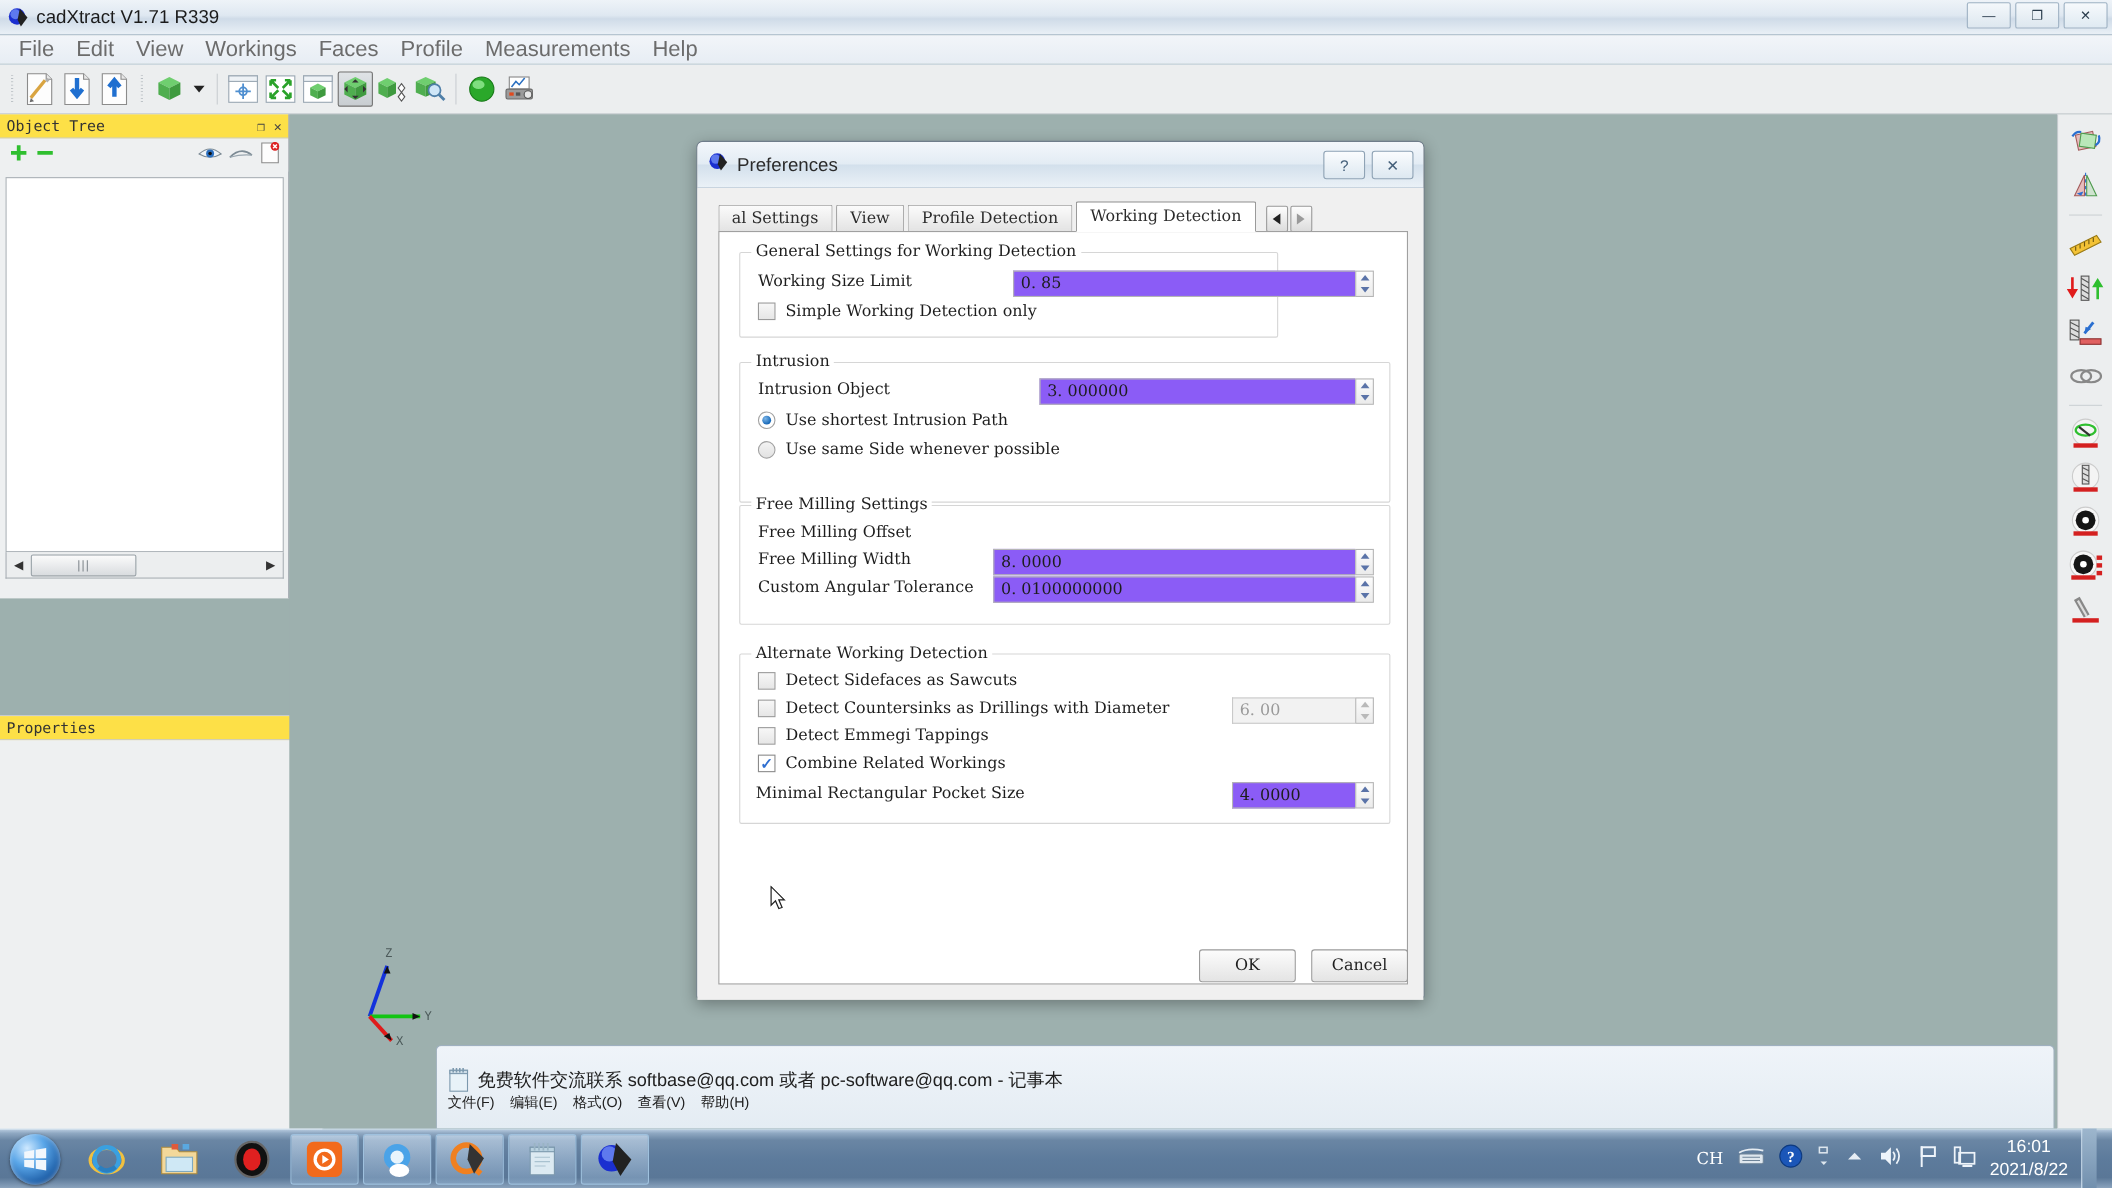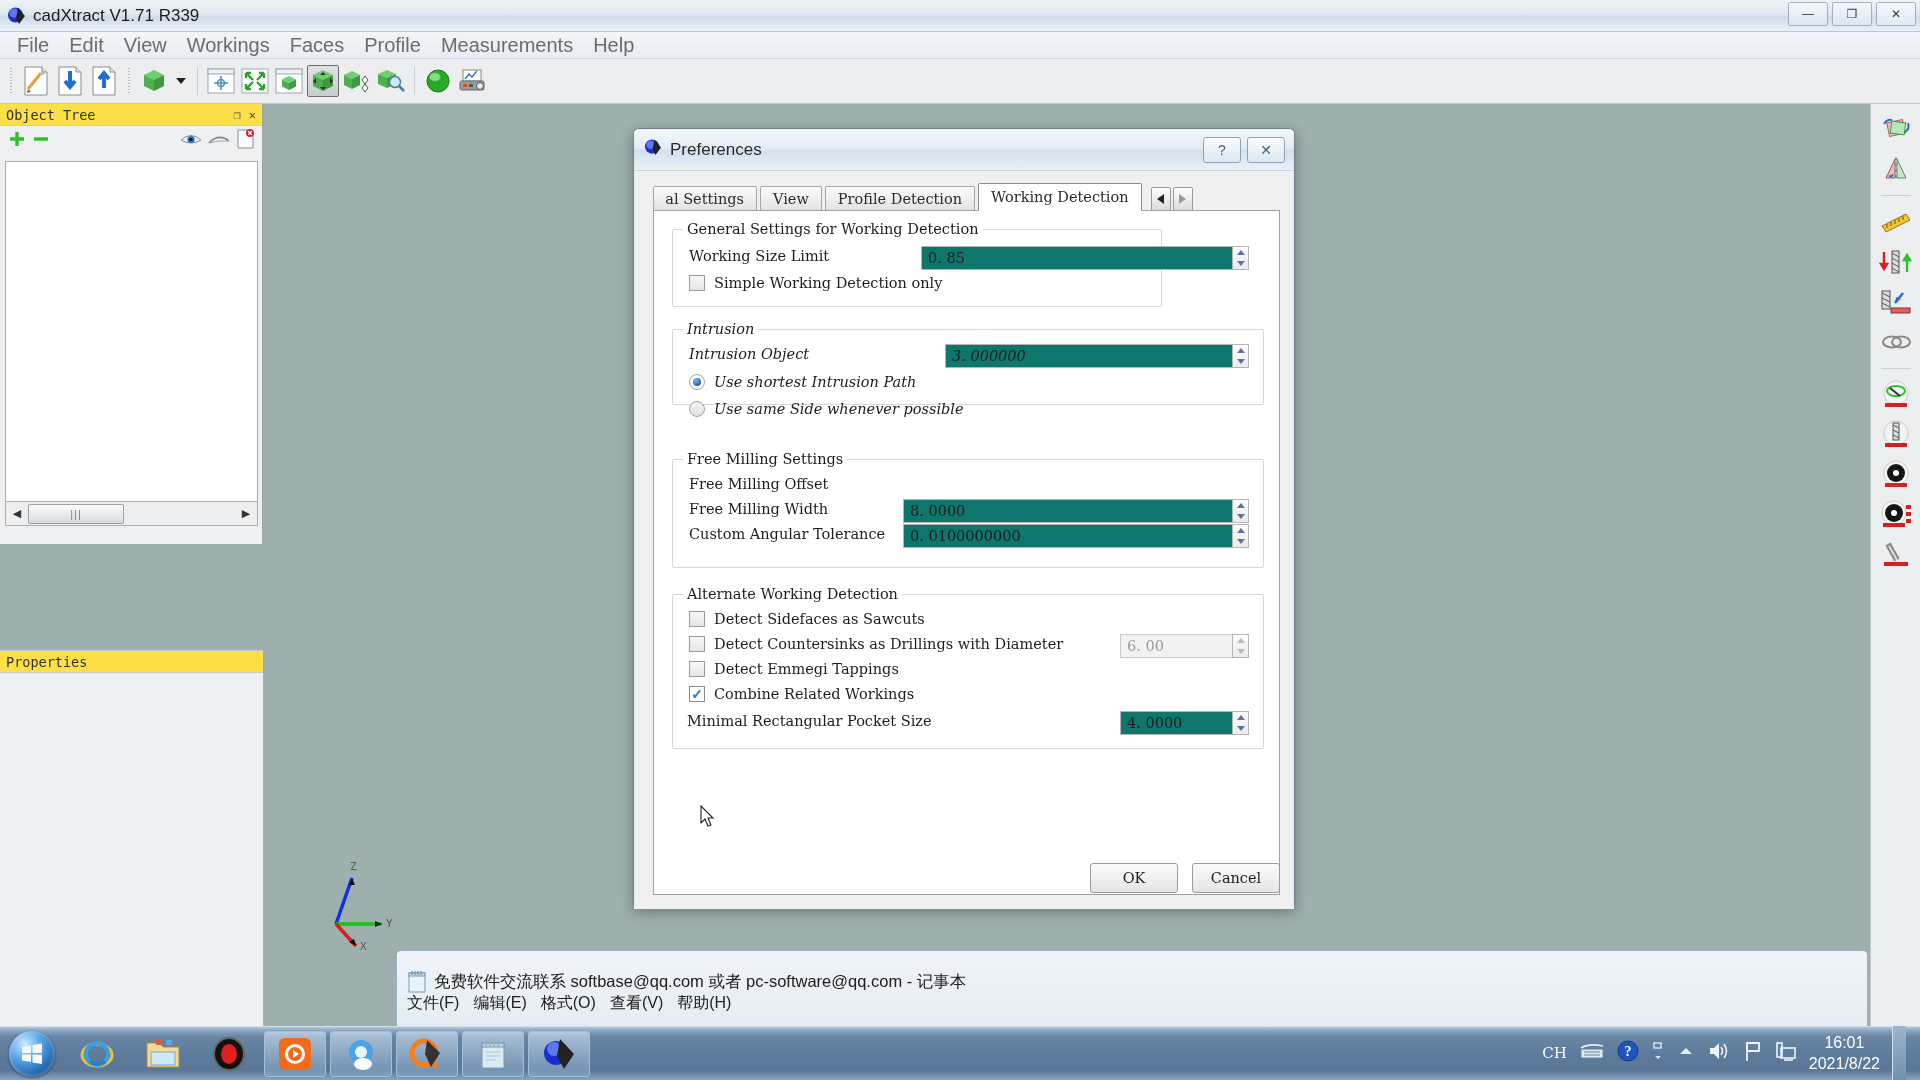--- a/index.html
+++ b/index.html
@@ -138,21 +138,21 @@
   }
   .gbox-legend {
     position:absolute; top:-9px; left:10px; background:#fff; padding: 0 4px;
     font-family:"DejaVu Serif", serif; font-size:14.5px; color:#1d1d1d; white-space:nowrap;
   }
   .row { position:absolute; display:flex; align-items:center; }
   .lbl { font-family:"DejaVu Serif", serif; font-size:14.5px; color:#1d1d1d; white-space:nowrap; }
 
   .spin { position:absolute; height:24px; display:flex; }
   .spin-input {
-    flex:1; border:1px solid #b5b5b5; border-right:none; background:#0f766e;
+    flex:1; border:1px solid #b5b5b5; border-right:none; background:#8b5cf6;
     font-family:"DejaVu Serif", serif; font-size:14.5px; color:#1d1d1d;
     display:flex; align-items:center; padding-left:6px;
   }
   .spin.disabled .spin-input { background:#f2f2f2; color:#9a9a9a; border-color:#c9c9c9;}
   .spin-btns { width:17px; display:flex; flex-direction:column; border:1px solid #b5b5b5; background:linear-gradient(to bottom,#fcfcfc,#ebebeb);}
   .spin-b { flex:1; display:flex; align-items:center; justify-content:center;}
   .sp-up{width:0;height:0;border-left:4px solid transparent;border-right:4px solid transparent;border-bottom:5px solid #5a73a8;}
   .sp-dn{width:0;height:0;border-left:4px solid transparent;border-right:4px solid transparent;border-top:5px solid #5a73a8;}
   .spin.disabled .sp-up{border-bottom-color:#b9b9b9;}
   .spin.disabled .sp-dn{border-top-color:#b9b9b9;}
@@ -178,21 +178,21 @@
 
   
   .notepad {
     position:absolute; left:396px; top:950px; width:1472px; height:76px;
     background: linear-gradient(to bottom,#eff4f9,#e4ecf3);
     border:1px solid #9fb0c0; border-bottom:none; border-radius:5px 5px 0 0;
   }
   .np-title{ height:42px; display:flex; align-items:flex-end; padding-left:10px;}
   .np-icon{ width:20px;height:24px; position:relative; margin-right:7px;}
   .np-title-txt{font-size:16.5px;color:#202020;}
-  .np-menu{ display:flex; gap:14px; padding-left:10px; font-size:16px; color:#202020;}
+  .np-menu{ display:flex; gap:14px; padding-left:10px; font-size:13px; color:#202020;}
 
   .cursor { position:absolute; left:700px; top:805px; width:16px; height:22px; }
 
   
   .taskbar {
     position:absolute; left:0; bottom:0; width:1920px; height:54px;
     background: linear-gradient(to bottom,#b4c8dd 0%, #8fa8c2 6%, #6a86a4 18%, #5d7b9c 50%, #5a7797 82%, #8aa3bd 100%);
     border-top:1px solid #cfe0ef; display:flex; align-items:center;
   }
   .startbtn{ width:60px;height:52px; margin-left:2px; display:flex;align-items:center;justify-content:center;}
@@ -585,21 +585,21 @@
                 </div>
             </div>
           </div>
 
           <div class="row" style="left:16px; top:45px; gap:9px;">
             <span class="cbox"></span>
             <span class="lbl">Simple Working Detection only</span>
           </div>
         </div>
 
-        <div class="gbox" style="left:18px; top:118px; width:592px; height:76px;font-style:italic;">
+        <div class="gbox" style="left:18px; top:118px; width:592px; height:128px;">
           <div class="gbox-legend">Intrusion</div>
 
           <div class="row" style="left:16px; top:16px;">
             <span class="lbl">Intrusion Object</span>
           </div>
           <div class="spin" style="left:272px; top:14px; width:304px;">
             <div class="spin-input">3. 000000</div>
             <div class="spin-btns">
               <div class="spin-b">
                   <span class="sp-up"></span>

